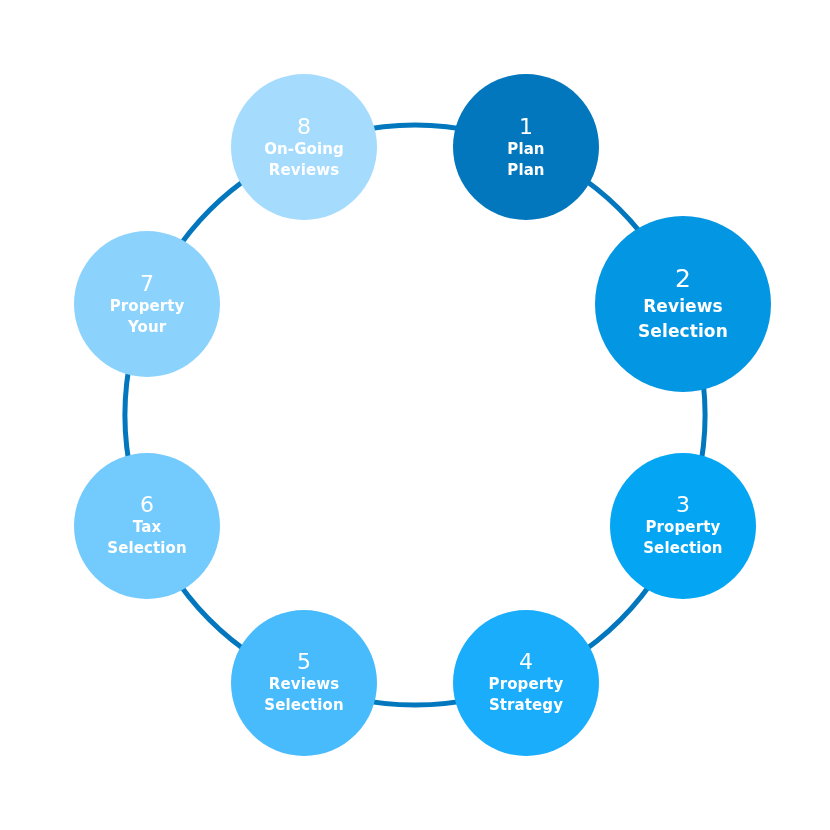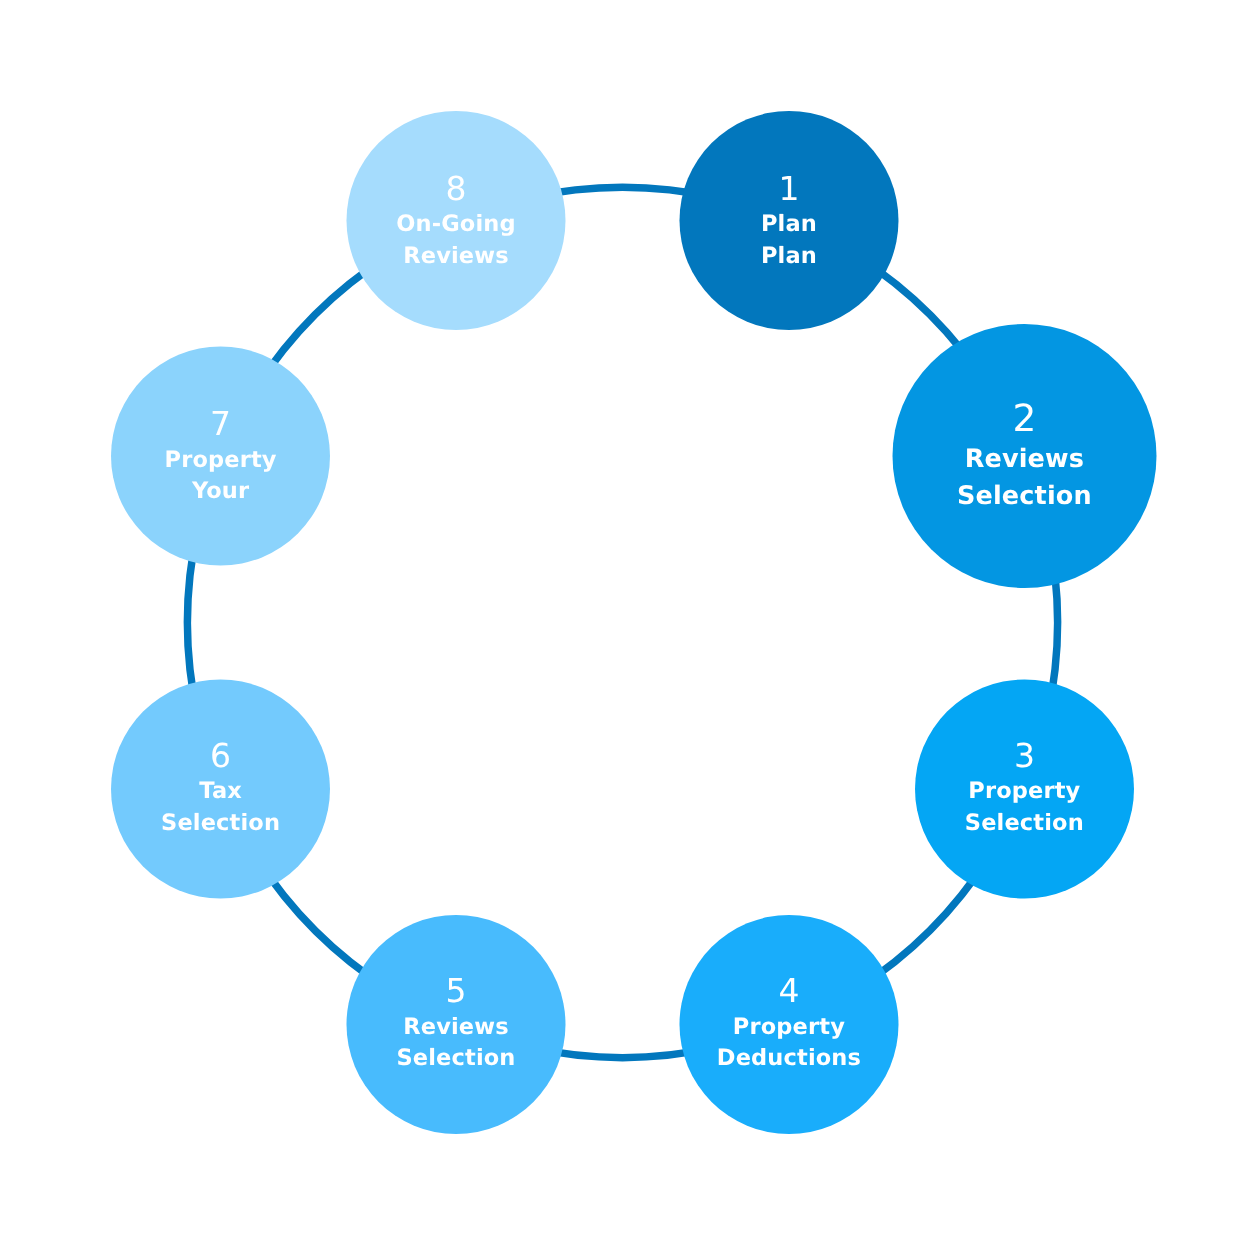--- a/index.html
+++ b/index.html
@@ -89,21 +89,21 @@
 
   <div class="step" style="width: 146px; height: 146px; left: 609.925px; top: 452.978px; background: rgb(4, 166, 244);">
     <div class="step-number">3</div>
     <div class="step-label">Property</div>
     <div class="step-label">Selection</div>
   </div>
 
   <div class="step" style="width: 146px; height: 146px; left: 452.978px; top: 609.925px; background: rgb(25, 173, 251);">
     <div class="step-number">4</div>
     <div class="step-label">Property</div>
-    <div class="step-label">Deductions</div>
+    <div class="step-label">Strategy</div>
   </div>
 
   <div class="step" style="width: 146px; height: 146px; left: 231.022px; top: 609.925px; background: rgb(72, 187, 253);">
     <div class="step-number">5</div>
     <div class="step-label">Reviews</div>
     <div class="step-label">Selection</div>
   </div>
 
   <div class="step" style="width: 146px; height: 146px; left: 74.0749px; top: 452.978px; background: rgb(115, 202, 253);">
     <div class="step-number">6</div>

